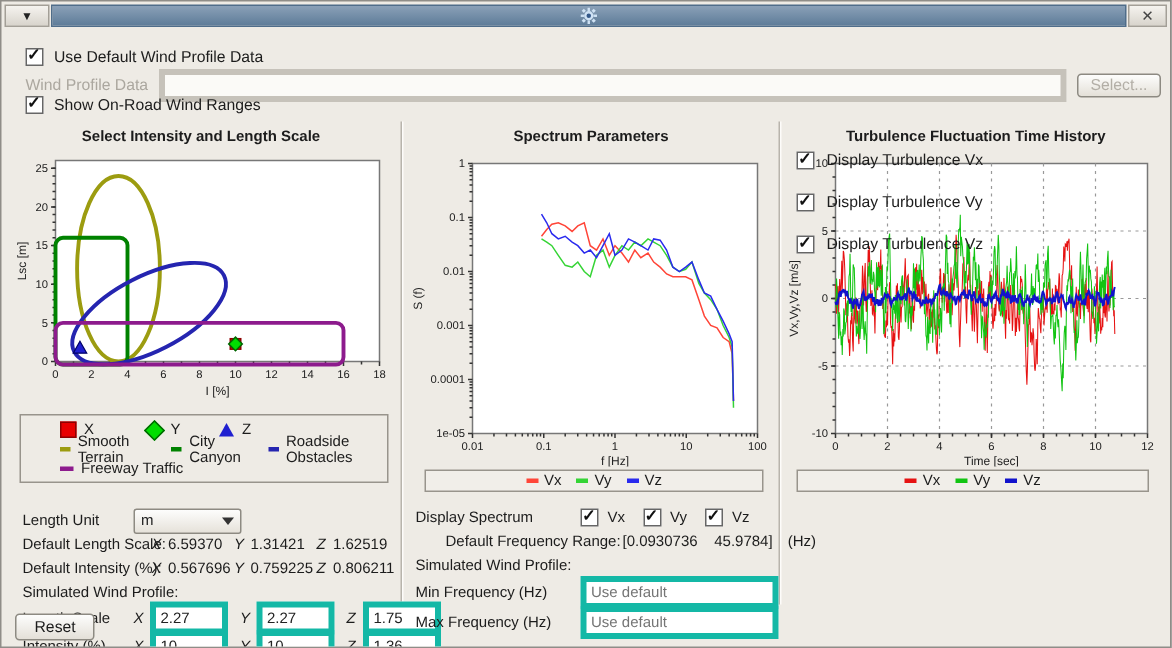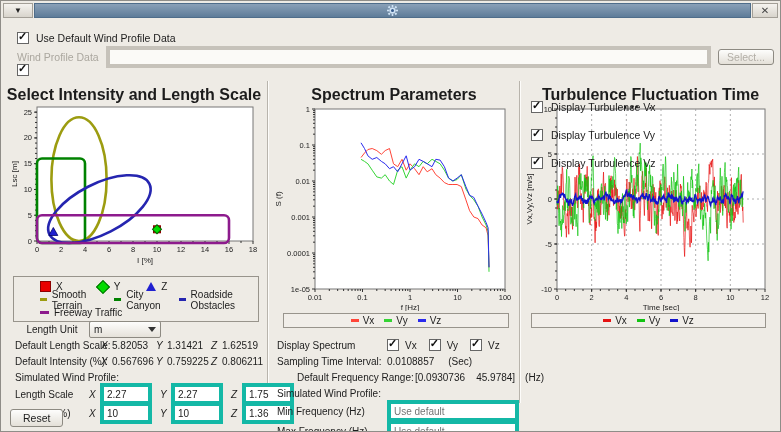--- a/index.html
+++ b/index.html
@@ -26,21 +26,21 @@
     font-size:10.5px;font-family:"Liberation Sans",sans-serif;padding:2px 12px;color:#1c1c1c;}
   .btn.disabled{color:#b2aea6;}
   .btn.btn-default{border:1px solid #4f7aa5;box-shadow:inset 0 0 0 1px #b9cfe2;}
   
   .columns{position:absolute;top:78px;left:0;right:0;bottom:26px;display:flex;}
   .vsep{width:0;border-left:1px solid #b8b4ac;border-right:1px solid #fdfcfa;margin:2px 0;}
   .col{position:relative;}
   .col-left{width:266px;}
   .col-mid{width:250px;}
   .col-right{flex:1;}
-  .panel-title{text-align:center;font-size:16px;font-weight:bold;margin-top:7px;height:15px;}
+  .panel-title{text-align:center;font-size:10px;font-weight:bold;margin-top:7px;height:15px;}
   
   .legend-box{margin:3px 8px 0 12px;border:1px solid #98948c;padding:3px 0 2px 0;font-size:10px;}
   .lg-row{display:flex;align-items:center;height:13px;padding-left:26px;}
   .lg-item{display:flex;align-items:center;gap:5px;}
   .mk-sq{width:9px;height:9px;background:#e80000;border:1px solid #8d0000;}
   .mk-diam{width:8px;height:8px;background:#00dd00;border:1px solid #006600;transform:rotate(45deg);margin:0 1px;}
   .mk-tri{width:0;height:0;border-left:5px solid transparent;border-right:5px solid transparent;border-bottom:9px solid #2020d0;}
   .mk-dash{width:9px;height:3px;display:inline-block;}
   
   .lrow{display:flex;align-items:center;height:14px;margin:2px 0 0 14px;font-size:10px;white-space:nowrap;}
@@ -101,20 +101,21 @@
   </div>
 
   <div class="toprow" style="top:45px;left:16px;right:6px;">
     <span class="disabled-label">Wind Profile Data</span>
     <input class="txt-input disabled" style="flex: 1 1 0%;" disabled="" value="">
     <button class="btn disabled" style="padding:1px 8px;">Select...</button>
   </div>
 
   <div class="toprow" style="top:63px;left:16px;">
     <span class="cb checked"></span>
+    <span>Show On-Road Wind Ranges</span>
   </div>
 
   <div class="columns">
 
     <div class="col col-left">
       <div class="panel-title">Select Intensity and Length Scale</div>
       <svg id="chart-select" width="254" height="172" style="margin-left:6px;">
           <rect x="30" y="6" width="216" height="134" fill="#fff" stroke="#777" stroke-width="1"></rect>
           <line x1="30" y1="140" x2="30" y2="143" stroke="#333"></line>
           <text x="30" y="151" text-anchor="middle" font-size="7.5px" font-family="Liberation Sans, sans-serif" fill="#222">0</text>
@@ -222,32 +223,32 @@
             </span>
           </div>
           <div class="lg-row">
             <span class="lg-item">
               <span class="mk-dash" style="background: rgb(141, 27, 141);"></span>
               <span>Freeway Traffic</span>
             </span>
           </div>
         </div>
 
-      <div class="lrow" style="margin-top:0;text-align:center;">
+      <div class="lrow" style="margin-top:18px;">
         <span class="lbl-c1">Length Unit</span>
         <div class="combo">
           <span>m</span>
           <span class="combo-arrow"></span>
         </div>
       </div>
 
       <div class="lrow">
         <span class="lbl-c1" style="width:86px;">Default Length Scale:</span>
         <span class="ax">X</span>
-        <span class="val">5.82053</span>
+        <span class="val">6.59370</span>
         <span class="ax">Y</span>
         <span class="val">1.31421</span>
         <span class="ax">Z</span>
         <span class="val">1.62519</span>
       </div>
 
       <div class="lrow">
         <span class="lbl-c1" style="width:86px;">Default Intensity (%):</span>
         <span class="ax">X</span>
         <span class="val">0.567696</span>
@@ -408,25 +409,20 @@
         <span id="spectrum-checks" style="display:flex;align-items:center;gap:6px;">
             <span class="cb checked"></span>
             <span style="margin-right: 6px;">Vx</span>
             <span class="cb checked"></span>
             <span style="margin-right: 6px;">Vy</span>
             <span class="cb checked"></span>
             <span style="margin-right: 6px;">Vz</span>
           </span>
       </div>
 
-      <div class="mrow">
-        <span class="mlbl">Sampling Time Interval:</span>
-        <span>0.0108857</span>
-        <span style="margin-left:14px;">(Sec)</span>
-      </div>
 
       <div class="mrow">
         <span class="mlbl" style="width:118px;padding-left:20px;">Default Frequency Range:</span>
         <span style="white-space:pre;">[0.0930736    45.9784]</span>
         <span style="margin-left:10px;">(Hz)</span>
       </div>
 
       <div class="mrow">
         <span>Simulated Wind Profile:</span>
       </div>

